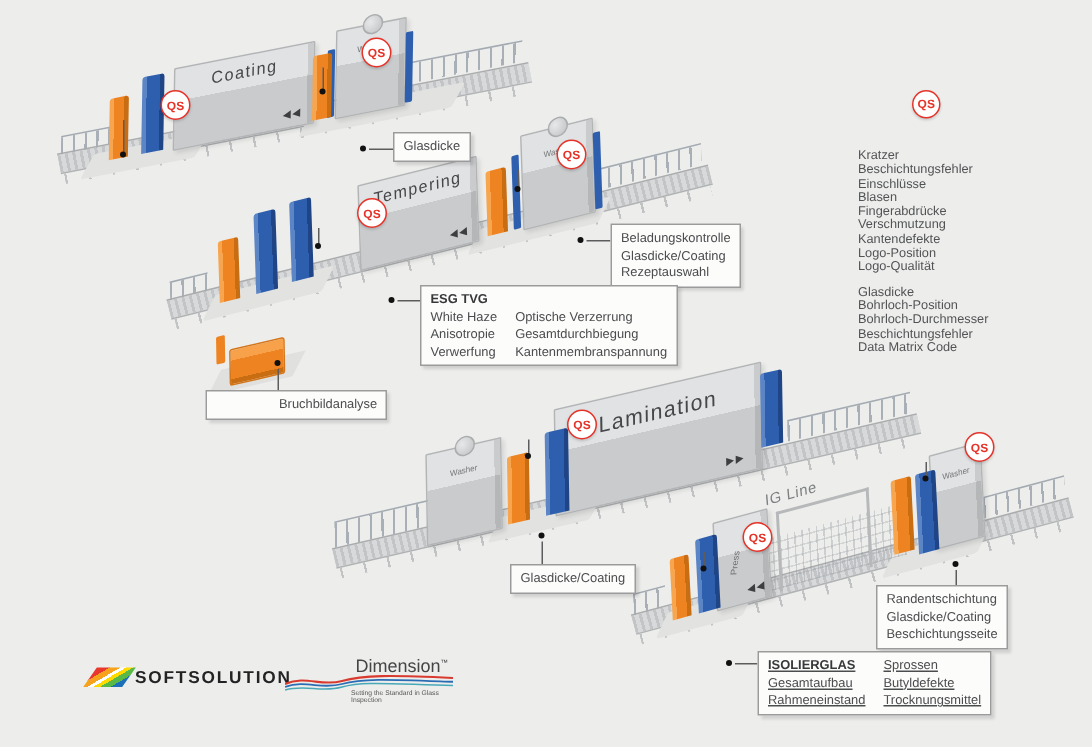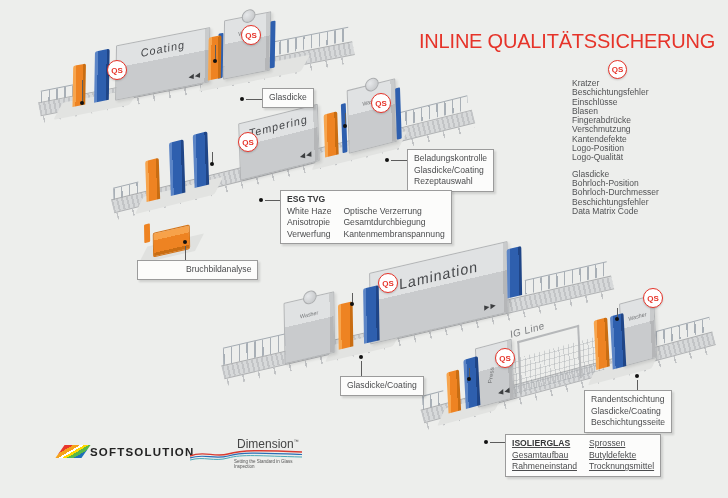--- a/index.html
+++ b/index.html
@@ -11,21 +11,21 @@
   .qs{position:absolute;width:20px;height:20px;border-radius:50%;background:#fff;border:1.6px solid #e63329;
       box-sizing:border-box;display:flex;align-items:center;justify-content:center;
       font-size:8px;font-weight:bold;color:#e63329;box-shadow:0 1px 2px rgba(0,0,0,.18);z-index:30;margin-left:36px;}
   .lv{position:absolute;width:1px;background:#5c5c5c;z-index:29;}
   .lh{position:absolute;height:1px;background:#5c5c5c;z-index:29;}
   .dot{position:absolute;width:4px;height:4px;border-radius:50%;background:#111;z-index:29;}
 
   
   .legend{position:absolute;left:572px;top:60px;width:150px;}
   .legend .qs{position:relative;width:19px;height:19px;}
-  .legend-list{margin-top:0;font-size:8.5px;line-height:9.3px;color:#515254;}
+  .legend-list{margin-top:20px;font-size:8.5px;line-height:9.3px;color:#515254;}
   .legend-list.g2{margin-top:7px;}
 
   
   .line{position:absolute;transform-origin:0 100%;}
   .rail{position:absolute;left:0;right:0;bottom:7px;height:12px;
         background:repeating-linear-gradient(90deg,#c2c4c6 0 2px,#d7d9da 2px 5px);
         border-top:1px solid #aaacae;border-bottom:1px solid #b0b2b4;}
   .legs{position:absolute;left:2px;right:2px;bottom:0;height:7px;
         background:repeating-linear-gradient(90deg,#c0c2c4 0 1.5px,transparent 1.5px 16px);}
   .fence{position:absolute;height:13px;border-top:1.5px solid #a3aab1;
@@ -76,21 +76,20 @@
   .litetext{position:absolute;left:47px;top:0;font-size:12px;color:#454545;}
   .litetm{font-size:5px;vertical-align:super;}
   .litewaves{position:absolute;left:0;top:11px;}
   .litetag{position:absolute;left:44px;top:22px;font-size:4.5px;color:#555;}
 </style>
 </head>
 <body>
 
 <div class="board">
 
-  <div class="title">INLINE QUALITÄTSSICHERUNG</div>
 
   <div class="legend">
     <div class="qs">
         <span>QS</span>
       </div>
     <div class="legend-list">
       <div>Kratzer</div>
       <div>Beschichtungsfehler</div>
       <div>Einschlüsse</div>
       <div>Blasen</div>

